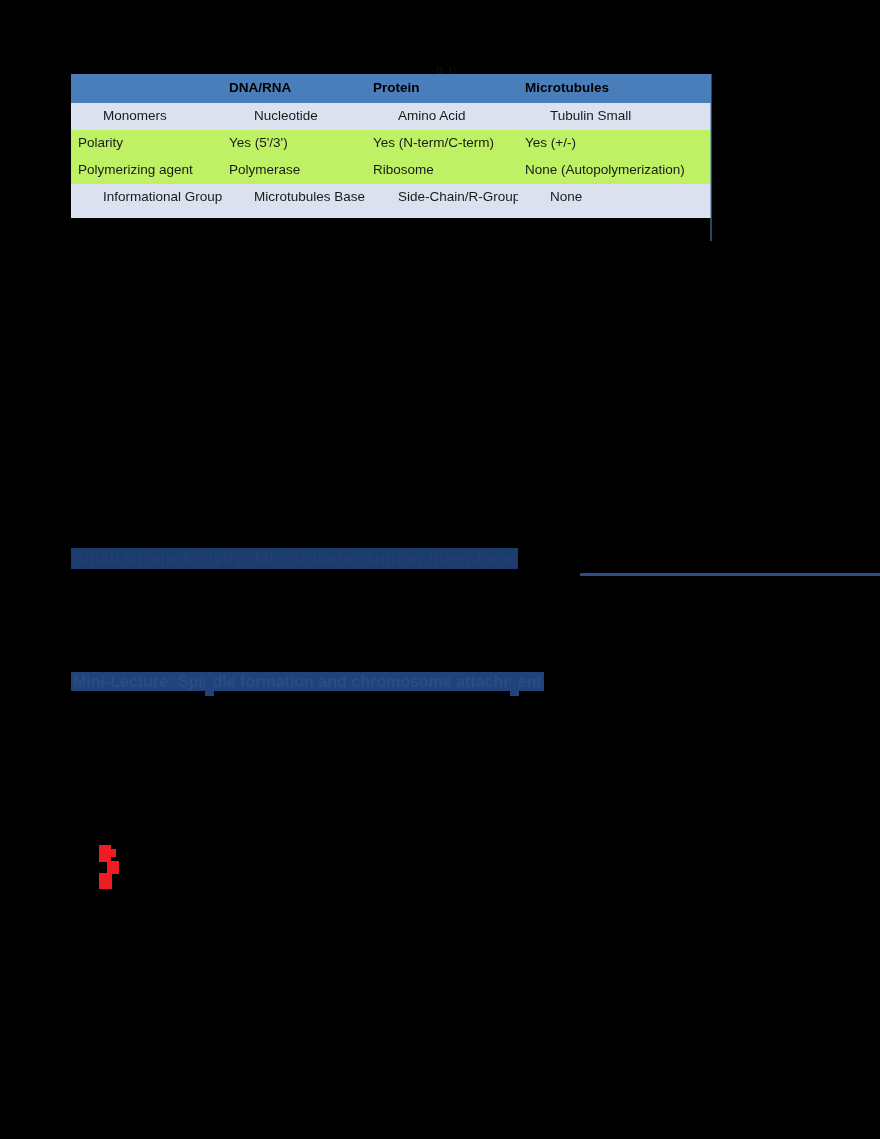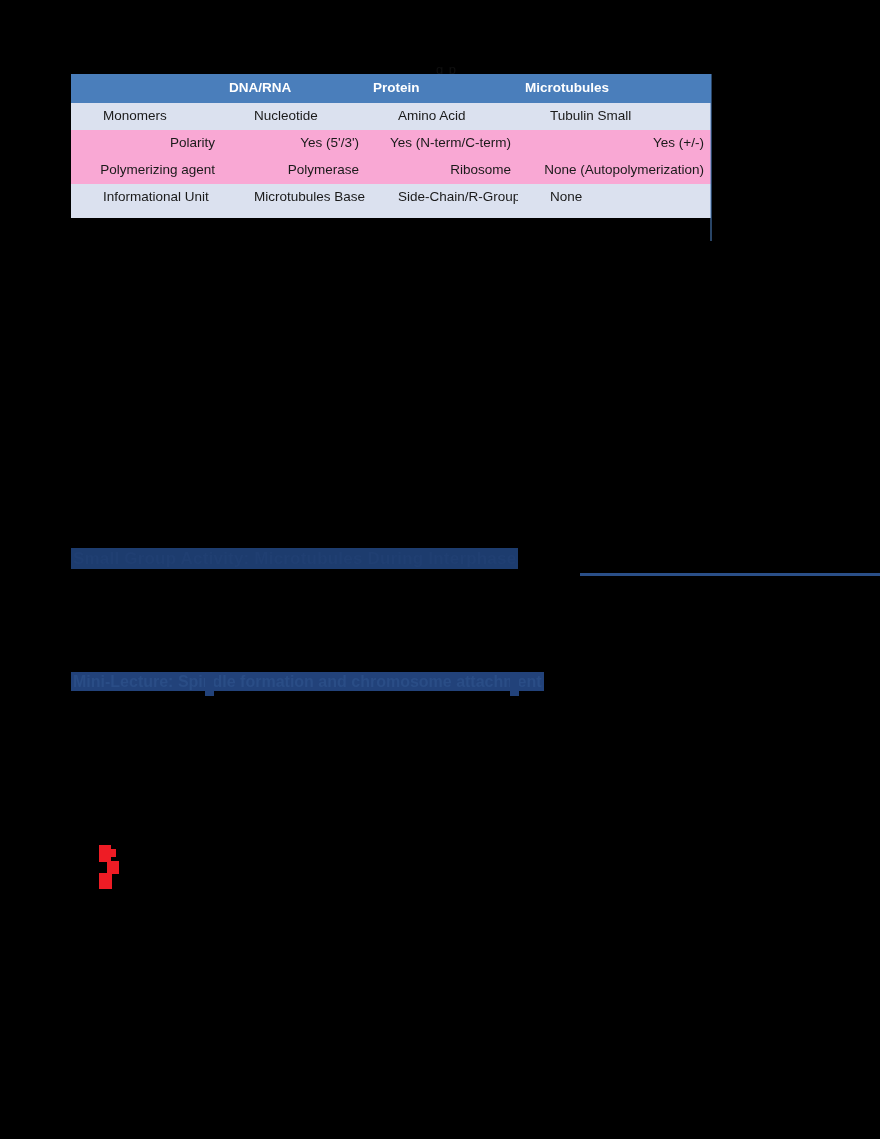--- a/index.html
+++ b/index.html
@@ -39,30 +39,30 @@
     text-align: left;
     vertical-align: middle;
     height: 18px;
     line-height: 1.15;
     border: none;
     white-space: nowrap;
     overflow: hidden;
   }
   table.compare thead th {
     background: #4a7ebb;
-    color: #ffffff;
+    color: #000000;
     font-weight: bold;
     font-size: 13.5px;
     height: 20px;
   }
   table.compare thead th.corner {
     background: #4a7ebb;
   }
   tr.row-odd td { background: #dbe1ef; color: #1a1a1a; padding-left: 32px; }
-  tr.row-even td { background: #f9a8d4; color: #1a1a1a; text-align: right; }
+  tr.row-even td { background: #bef264; color: #1a1a1a; }
   tr.row-clipped td {
     background: #dbe1ef;
     color: #000000;
     height: 7px;
     padding-top: 0;
     padding-bottom: 0;
     font-size: 13.5px;
     line-height: 0.5;
   }
   .clip-mask {
@@ -189,21 +189,21 @@
         <td>Yes (N-term/C-term)</td>
         <td>Yes (+/-)</td>
       </tr>
       <tr class="row-even">
         <td>Polymerizing agent</td>
         <td>Polymerase</td>
         <td>Ribosome</td>
         <td>None (Autopolymerization)</td>
       </tr>
       <tr class="row-odd">
-        <td>Informational Unit</td>
+        <td>Informational Group</td>
         <td>Microtubules Base</td>
         <td>Side-Chain/R-Group</td>
         <td>None</td>
       </tr>
       <tr class="row-clipped">
         <td></td>
         <td></td>
         <td></td>
         <td></td>
       </tr>

